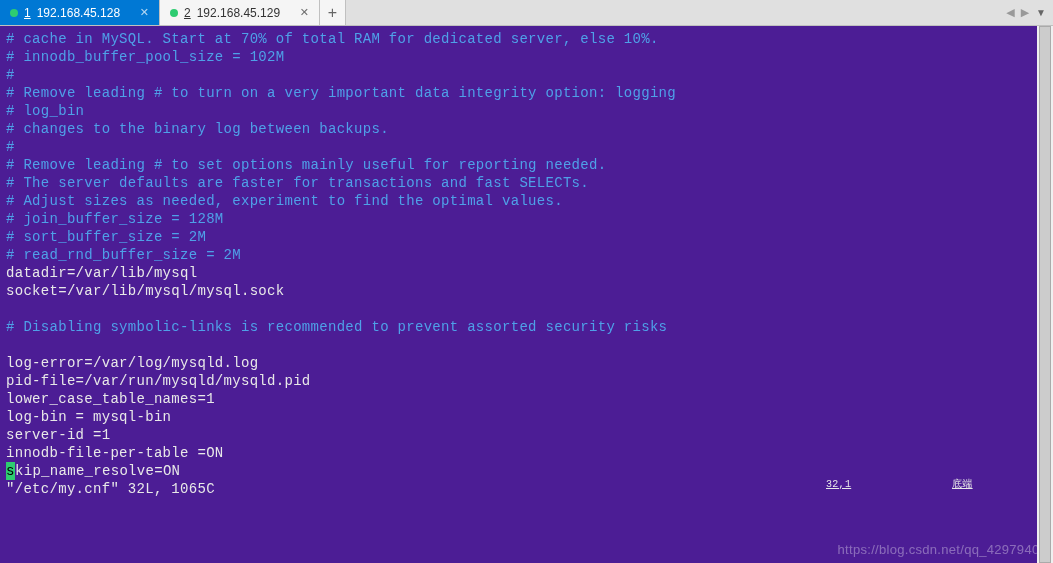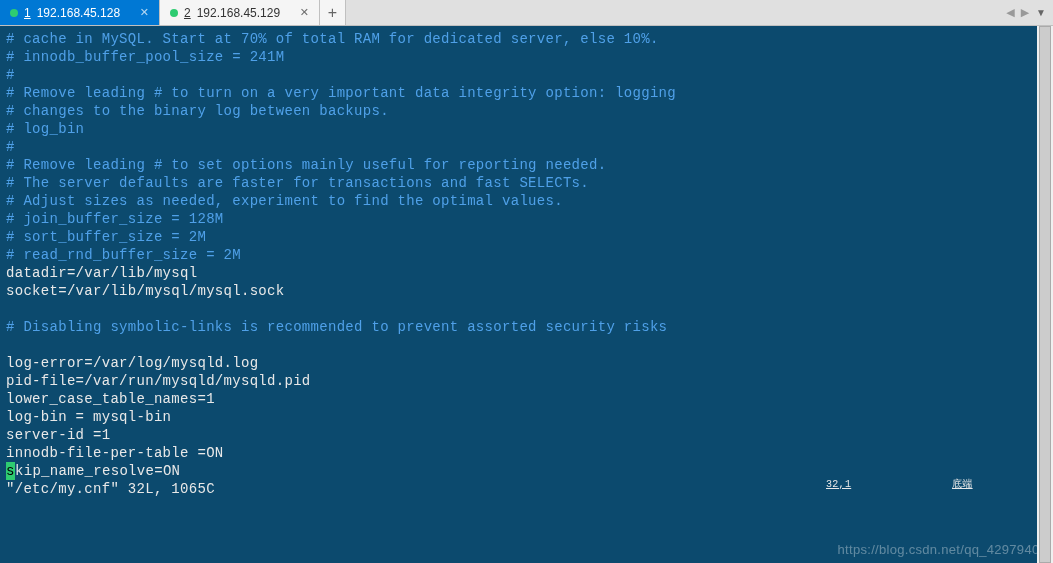--- a/index.html
+++ b/index.html
@@ -76,21 +76,21 @@
       cursor: pointer;
     }
     .nav-menu-icon {
       font-size: 10px;
       color: #666;
       padding: 0 3px;
       cursor: pointer;
     }
     .terminal {
       flex: 1;
-      background: #0c4a6e;
+      background: #4c1d95;
       color: #fff;
       font-family: "Consolas", "Courier New", monospace;
       font-size: 14px;
       line-height: 18px;
       padding: 4px 6px;
       overflow: hidden;
       position: relative;
       letter-spacing: 0.3px;
     }
     .comment { color: #4fa0e8; }
@@ -154,25 +154,25 @@
   <div class="tab-bar-right">
     <span class="nav-arrow">◀</span>
     <span class="nav-arrow">▶</span>
     <span class="nav-menu-icon">▼</span>
   </div>
 </div>
 
 <div class="terminal">
   <div id="term-lines">
       <div><span class="comment"># cache in MySQL. Start at 70% of total RAM for dedicated server, else 10%.</span></div>
-      <div><span class="comment"># innodb_buffer_pool_size = 241M</span></div>
+      <div><span class="comment"># innodb_buffer_pool_size = 102M</span></div>
       <div><span class="comment">#</span></div>
       <div><span class="comment"># Remove leading # to turn on a very important data integrity option: logging</span></div>
+      <div><span class="comment"># log_bin</span></div>
       <div><span class="comment"># changes to the binary log between backups.</span></div>
-      <div><span class="comment"># log_bin</span></div>
       <div><span class="comment">#</span></div>
       <div><span class="comment"># Remove leading # to set options mainly useful for reporting needed.</span></div>
       <div><span class="comment"># The server defaults are faster for transactions and fast SELECTs.</span></div>
       <div><span class="comment"># Adjust sizes as needed, experiment to find the optimal values.</span></div>
       <div><span class="comment"># join_buffer_size = 128M</span></div>
       <div><span class="comment"># sort_buffer_size = 2M</span></div>
       <div><span class="comment"># read_rnd_buffer_size = 2M</span></div>
       <div><span class="white">datadir=/var/lib/mysql</span></div>
       <div><span class="white">socket=/var/lib/mysql/mysql.sock</span></div>
       <div><span class="white">&nbsp;</span></div>

